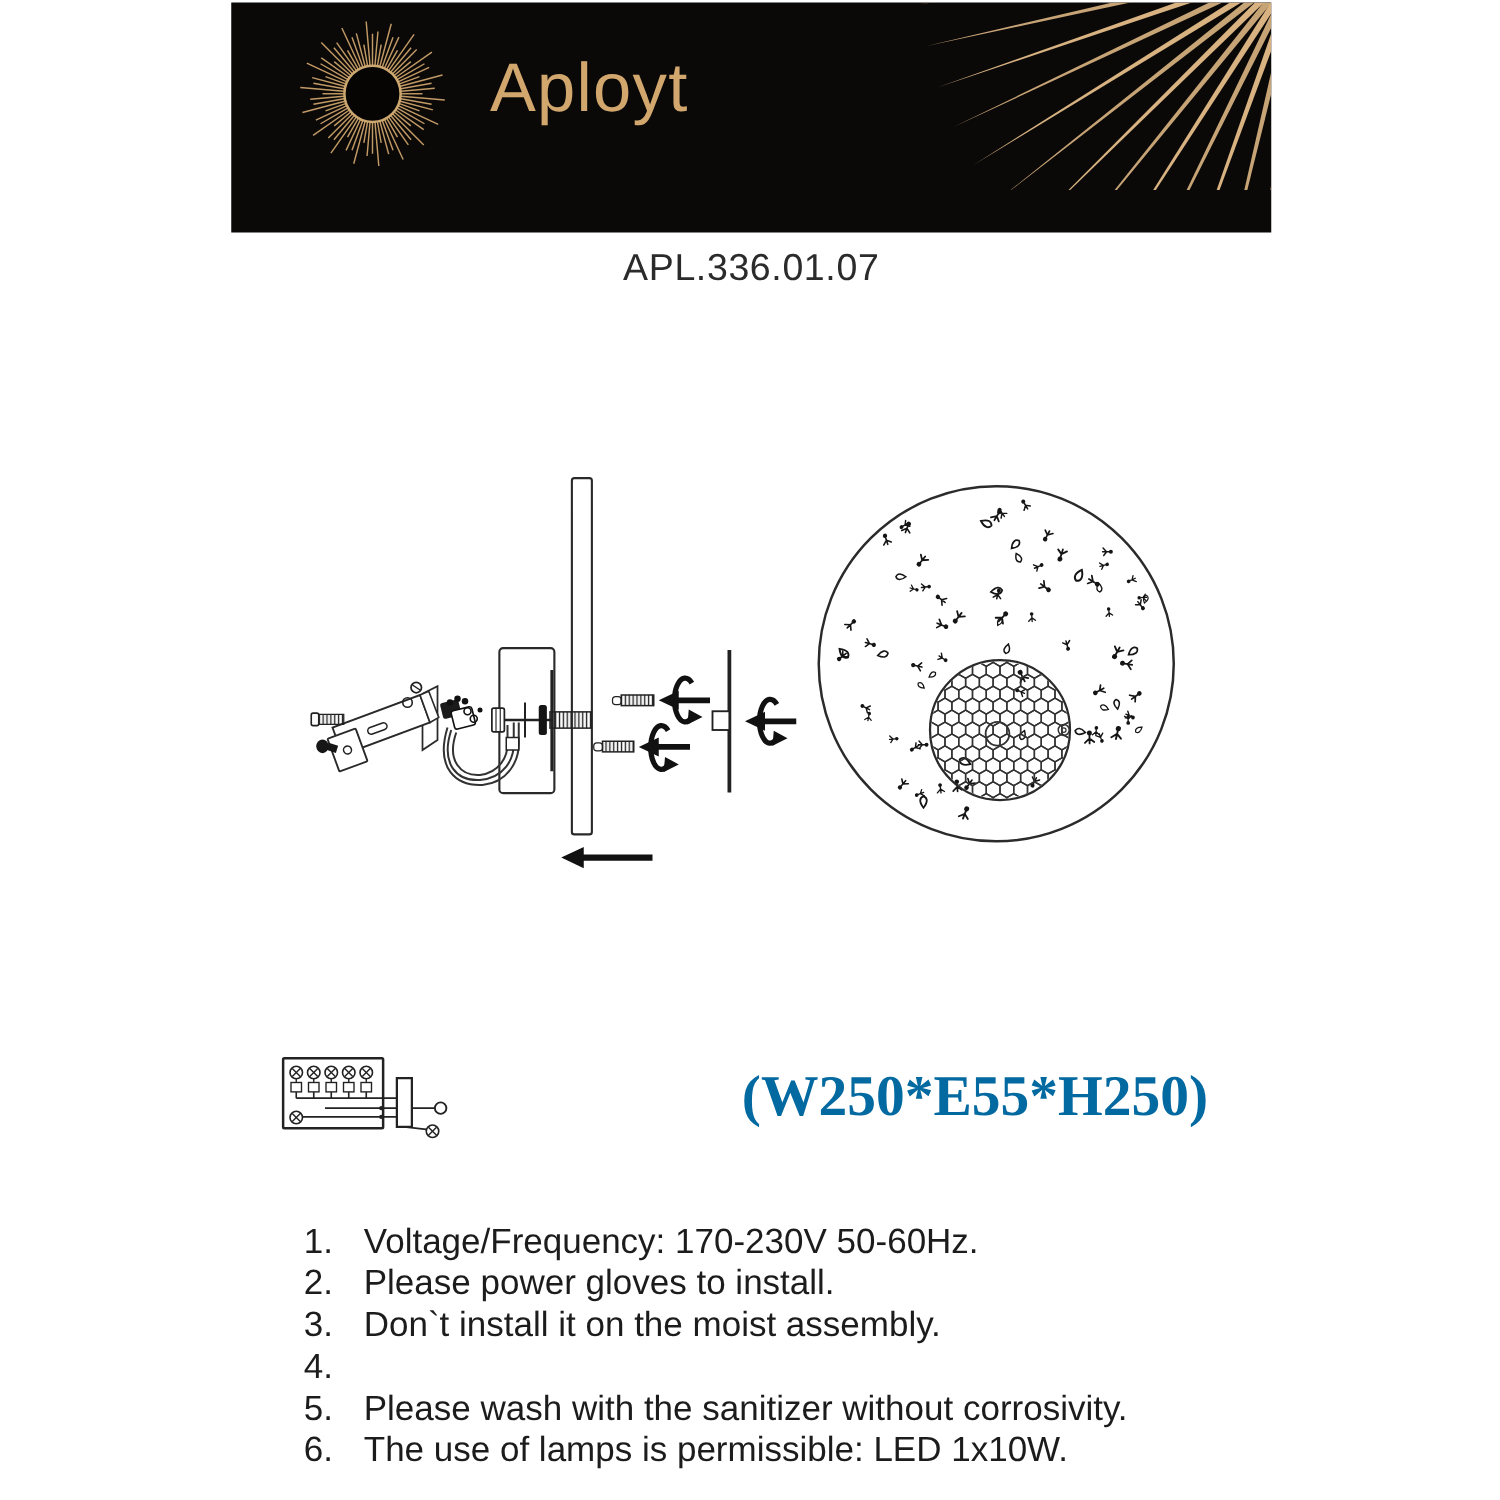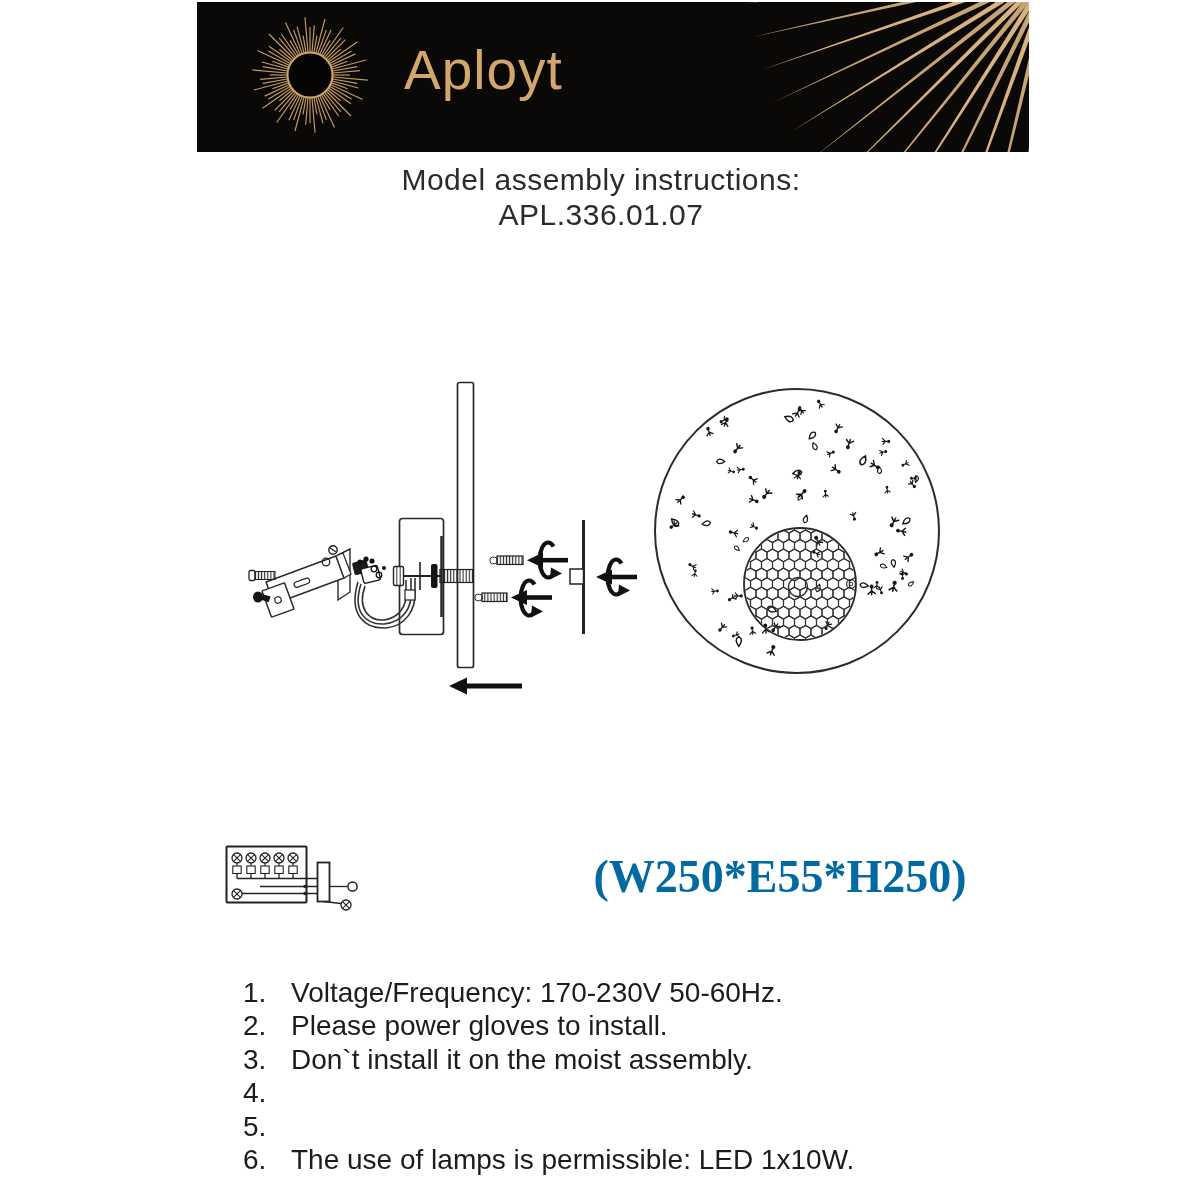--- a/index.html
+++ b/index.html
@@ -2,22 +2,22 @@
 <html style="--gold: #d2a76e; --ray-gold: #d8b280; --header-bg: #0b0908; --ink: #1c1c1c; --line: #2a2a2a;"><head>
 <meta charset="utf-8">
 <style>
   :root{
     --gold:#d2a76e; --ray-gold:#d8b280; --header-bg:#0b0908;
     --ink:#1c1c1c; --line:#2a2a2a;
   }
   html,body{margin:0;padding:0;background:#fff;}
   .page{position:relative;width:1200px;height:1200px;background:#fff;overflow:hidden;
         font-family:"Liberation Sans",sans-serif;color:var(--ink);}
-  .brand-header{position:absolute;left:185px;top:2px;width:832px;height:150px;
-        background:var(--header-bg);overflow:hidden;margin-left:12px;}
+  .brand-header{position:absolute;left:185px;top:2px;width:832px;height:184px;
+        background:var(--header-bg);overflow:hidden;}
   .sunburst{position:absolute;left:48px;top:7px;width:130px;height:130px;}
   .brand-name{position:absolute;left:207px;top:36px;font-size:55px;font-weight:300;
         letter-spacing:1px;color:var(--gold);font-family:"Liberation Sans",sans-serif;}
   .fan{position:absolute;right:0;top:0;width:332px;height:150px;}
   .title-line{position:absolute;left:185px;width:832px;text-align:center;
         font-size:30px;font-weight:500;color:#2b2b2b;letter-spacing:0.5px;}
   #title1{top:163px;}
   #title2{top:198px;}
   .diagram{position:absolute;}
   #assembly-svg{left:225px;top:372px;width:440px;height:330px;}
@@ -129,21 +129,20 @@
           <polygon points="353.1447748139273,-34.357570679526205 356.8552251860727,-29.642429320473795 113.7419337951516,157.8513773747691" fill="#d8b280" opacity="0.92"></polygon>
           <polygon points="353.41913261351,-34.54967807896059 356.58086738649,-29.45032192103941 94.08294325303285,129.77542921748005" fill="#d8b280" opacity="1"></polygon>
           <polygon points="353.71319459979054,-34.710005878589904 356.28680540020946,-29.289994121410096 77.67606509096663,99.6830859547658" fill="#d8b280" opacity="0.92"></polygon>
           <polygon points="354.02329553662855,-34.836555726797954 355.97670446337145,-29.16344427320205 64.72579729100977,67.94942341834721" fill="#d8b280" opacity="1"></polygon>
           <polygon points="354.34557027581036,-34.927750285816245 355.65442972418964,-29.07224971418376 55.39355408480458,34.96997510873862" fill="#d8b280" opacity="0.92"></polygon>
           <polygon points="354.67600193288195,-34.98245289191695 355.32399806711805,-29.017547108083054 49.795654060499146,1.155802201749033" fill="#d8b280" opacity="1"></polygon>
         </g>
     </svg>
   </header>
 
-  <div id="title1" class="title-line">Model assembly instructions:</div>
   <div id="title2" class="title-line">APL.336.01.07</div>
 
   <svg id="assembly-svg" class="diagram" viewBox="225 372 440 330">
     <defs>
       <pattern id="thr" width="3.1" height="30" patternUnits="userSpaceOnUse">
         <line x1="1.2" y1="0" x2="1.2" y2="30" stroke="#222" stroke-width="1.1"></line>
       </pattern>
       <g id="barrow">
         <line x1="13" y1="0" x2="41" y2="0" stroke="#111" stroke-width="4.6"></line>
         <polygon points="0,0 16,-7.6 16,7.6" fill="#111"></polygon>
@@ -532,20 +531,21 @@
       </li>
     <li>
       <span class="num">3.</span>
       <span class="txt">Don`t install it on the moist assembly.</span>
       </li>
     <li>
       <span class="num">4.</span>
       </li>
     <li>
       <span class="num">5.</span>
+      <span class="txt">Please wash with the sanitizer without corrosivity.</span>
       </li>
     <li>
       <span class="num">6.</span>
       <span class="txt">The use of lamps is permissible: LED 1x10W.</span>
       </li>
   </ol>
 
 </div>
 
 </body></html>

